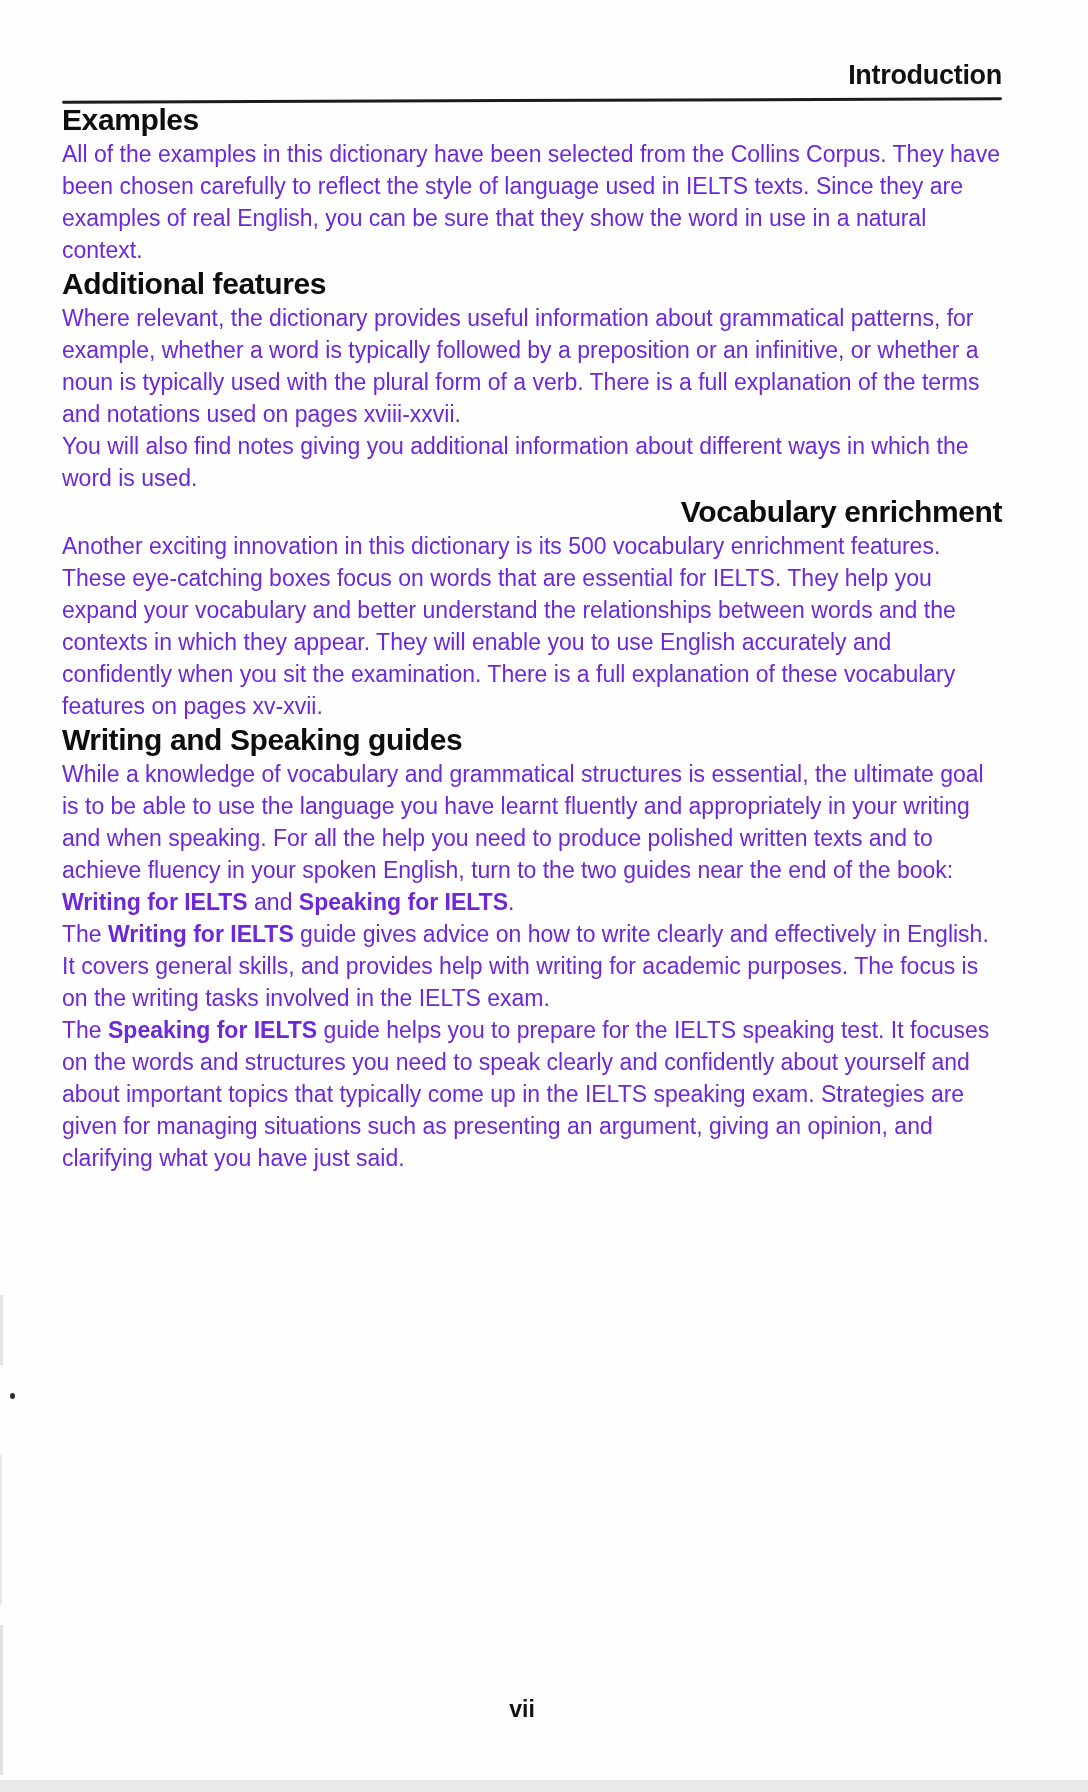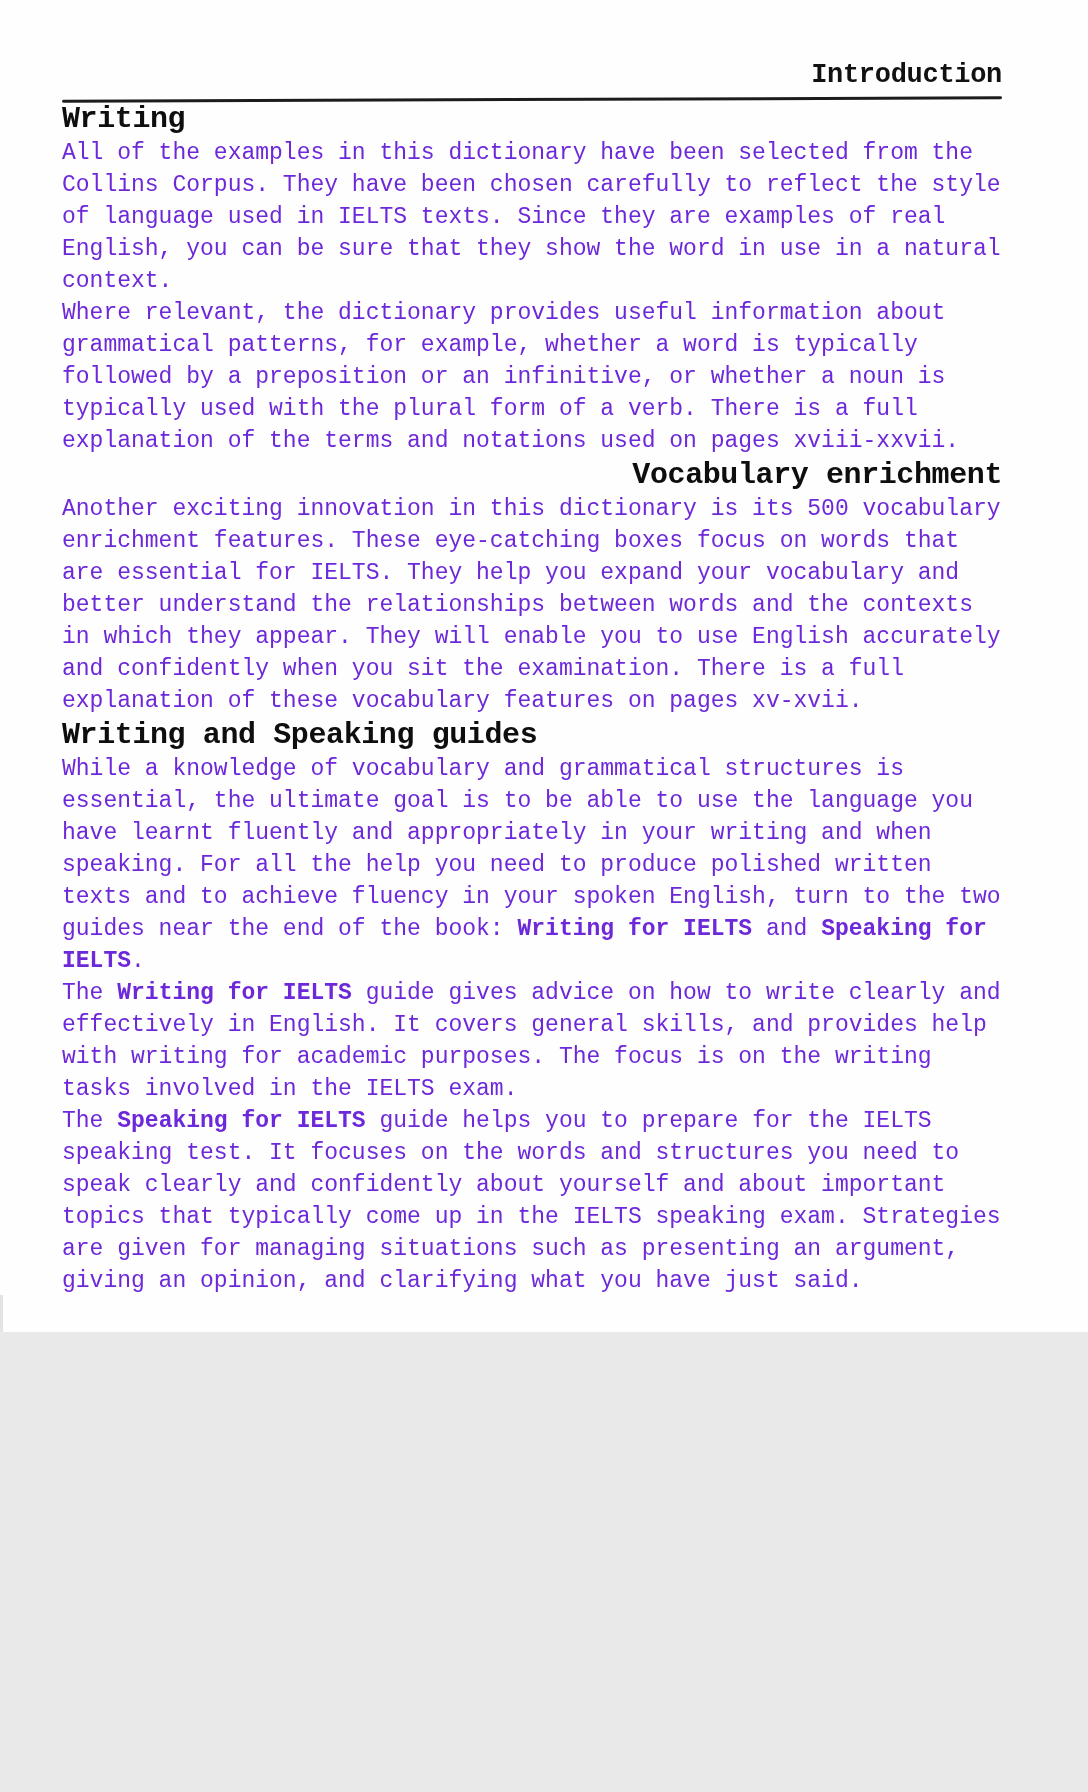--- a/index.html
+++ b/index.html
@@ -3,25 +3,25 @@
 <meta charset="utf-8">
 <style>
   html, body {
     margin: 0;
     padding: 0;
     background: #e9e9e9;
   }
   .page {
     position: relative;
     width: 1088px;
-    height: 1332px;
+    height: 1780px;
     margin: 0 auto;
     background: #fefefe;
     color: #161616;
-    font-family: Liberation Mono, monospace;
+    font-family: Liberation Sans, sans-serif;
     overflow: hidden;
   }
   .content {
     position: relative;
     padding-left: 62px;
     width: 940px;
   }
   .header-title {
     margin-top: 60px;
     font-size: 27px;
@@ -92,26 +92,28 @@
 
 <div class="page">
   <div class="content">
 
     <header>
       <div class="header-title">Introduction</div>
       <div class="header-rule"></div>
     </header>
 
     <section>
-      <h2 class="section-heading mt-h-first">Writing</h2>
+      <h2 class="section-heading mt-h-first">Examples</h2>
       <p class="para mt-p-first"><span>All of the examples in this dictionary have been selected from the Collins Corpus. They have been chosen carefully to reflect the style of language used in IELTS texts. Since they are examples of real English, you can be sure that they show the word in use in a natural context.</span></p>
     </section>
 
     <section>
+      <h2 class="section-heading mt-h">Additional features</h2>
       <p class="para mt-p-first"><span>Where relevant, the dictionary provides useful information about grammatical patterns, for example, whether a word is typically followed by a preposition or an infinitive, or whether a noun is typically used with the plural form of a verb. There is a full explanation of the terms and notations used on pages xviii-xxvii.</span></p>
+      <p class="para mt-p"><span>You will also find notes giving you additional information about different ways in which the word is used.</span></p>
     </section>
 
     <section>
       <h2 class="section-heading mt-h-voc">Vocabulary enrichment</h2>
       <p class="para mt-p-first"><span>Another exciting innovation in this dictionary is its 500 vocabulary enrichment features. These eye-catching boxes focus on words that are essential for IELTS. They help you expand your vocabulary and better understand the relationships between words and the contexts in which they appear. They will enable you to use English accurately and confidently when you sit the examination. There is a full explanation of these vocabulary features on pages xv-xvii.</span></p>
     </section>
 
     <section>
       <h2 class="section-heading mt-h-wsg">Writing and Speaking guides</h2>
 

